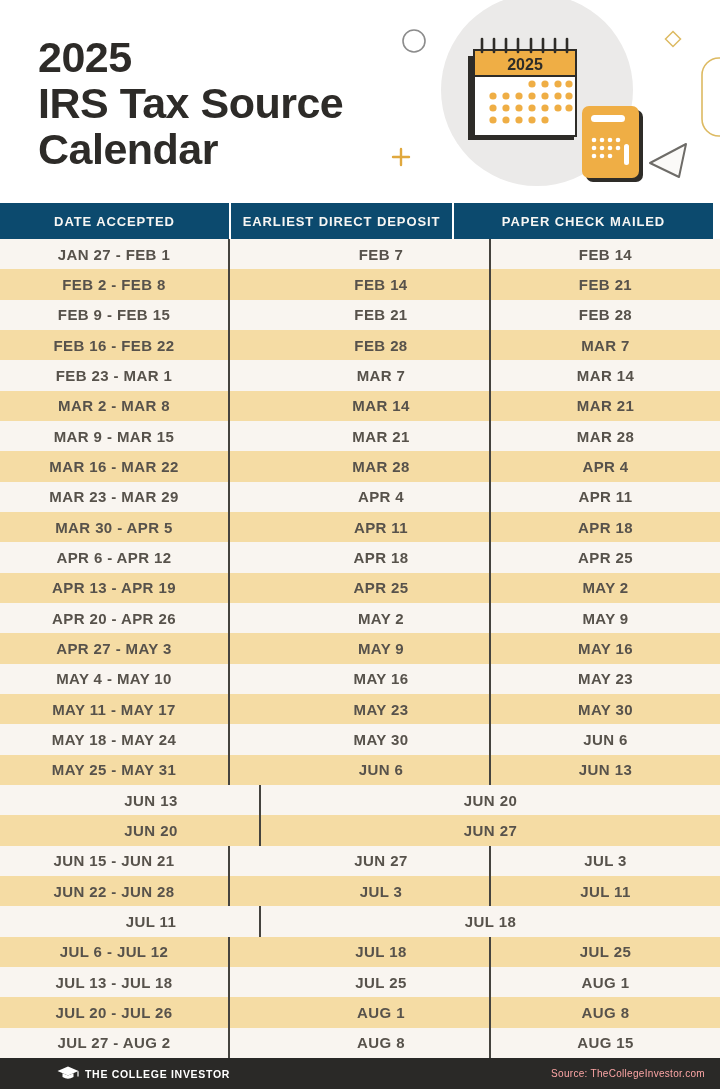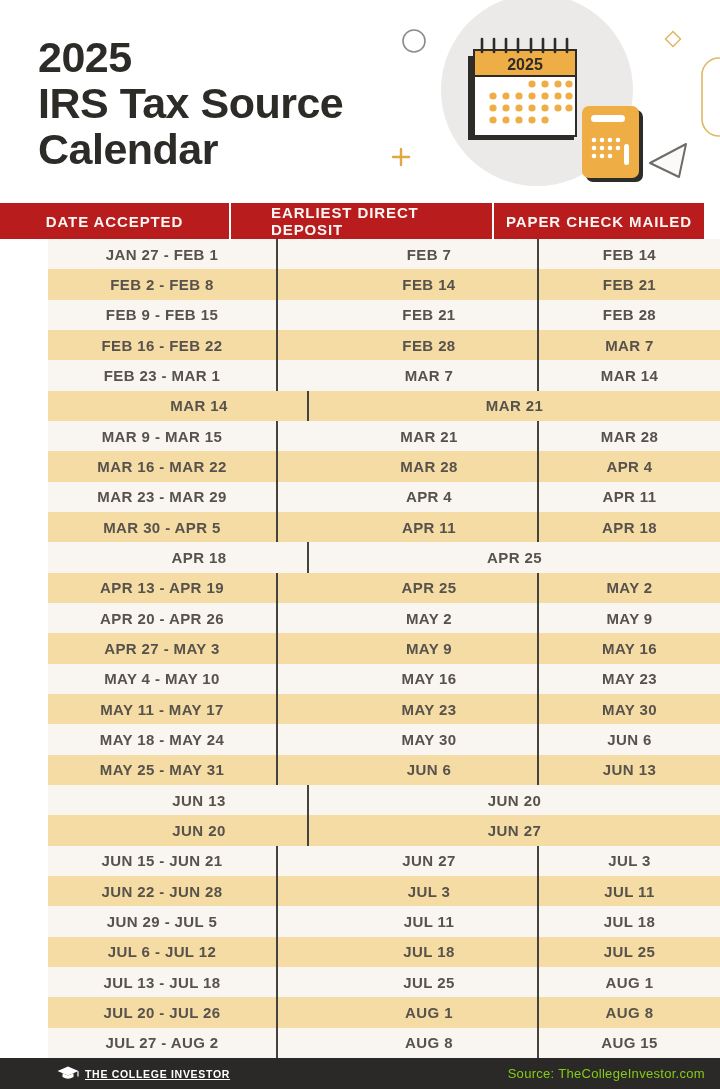--- a/index.html
+++ b/index.html
@@ -13,51 +13,51 @@
   .title{
     position:absolute;left:38px;top:34px;
     font-size:43px;line-height:46px;font-weight:700;color:#2D2B28;letter-spacing:-0.5px;
   }
   
   .thead{
     position:absolute;left:0;top:203px;width:720px;height:36px;
     display:flex;background:#ffffff;
   }
   .thead .hcell{
-    background:#b91c1c;color:#F7F6F3;
+    background:#0c4a6e;color:#F7F6F3;
     display:flex;align-items:center;justify-content:center;
-    font-size:15px;font-weight:700;letter-spacing:0.9px;
+    font-size:13px;font-weight:700;letter-spacing:0.9px;
   }
   .thead .h0{width:229px;}
-  .thead .h1{width:221px;margin-left:2px;padding-left:40px;}
-  .thead .h2{width:210px;margin-left:2px;}
+  .thead .h1{width:221px;margin-left:2px;}
+  .thead .h2{width:259px;margin-left:2px;}
   
   .tbody{
     position:absolute;left:0;top:239px;width:720px;height:819px;
     display:flex;flex-direction:column;
   }
-  .trow{flex:1;display:flex;background:#F9F5F0;margin-left:48px;}
+  .trow{flex:1;display:flex;background:#F9F5F0;}
   .trow:nth-child(even){background:#F5DCA4;}
   .tcell{
     display:flex;align-items:center;justify-content:center;
     font-size:15px;font-weight:700;color:#57524B;letter-spacing:0.4px;
     box-sizing:border-box;
   }
   .tcell.c0{width:230px;border-right:2px solid #45433E;}
   .tcell.c1{width:261px;border-right:2px solid #45433E;padding-left:43px;}
   .tcell.c2{flex:1;}
   
   .tfoot{
     position:absolute;left:0;top:1058px;width:720px;height:31px;background:#2A2927;
     display:flex;align-items:center;justify-content:space-between;
     box-sizing:border-box;padding:0 15px 0 57px;
   }
   .brand{display:flex;align-items:center;gap:6px;}
-  .brand-text{color:#FFFFFF;font-size:10.5px;font-weight:700;letter-spacing:0.7px;text-decoration:underline;}
-  .source-text{color:#84cc16;font-size:13px;letter-spacing:0.3px;}
+  .brand-text{color:#FFFFFF;font-size:10.5px;font-weight:700;letter-spacing:0.7px;}
+  .source-text{color:#fca5a5;font-size:10px;letter-spacing:0.3px;}
 </style>
 </head>
 <body>
 
 <div class="page">
 
   <div class="hero">
     <svg width="720" height="203" viewBox="0 0 720 203">
 
       <circle cx="537" cy="90" r="96" fill="#EBEAE9"></circle>
@@ -171,20 +171,21 @@
         <div class="tcell c0">FEB 16 - FEB 22</div>
         <div class="tcell c1">FEB 28</div>
         <div class="tcell c2">MAR 7</div>
       </div>
       <div class="trow">
         <div class="tcell c0">FEB 23 - MAR 1</div>
         <div class="tcell c1">MAR 7</div>
         <div class="tcell c2">MAR 14</div>
       </div>
       <div class="trow">
+        <div class="tcell c0">MAR 2 - MAR 8</div>
         <div class="tcell c1">MAR 14</div>
         <div class="tcell c2">MAR 21</div>
       </div>
       <div class="trow">
         <div class="tcell c0">MAR 9 - MAR 15</div>
         <div class="tcell c1">MAR 21</div>
         <div class="tcell c2">MAR 28</div>
       </div>
       <div class="trow">
         <div class="tcell c0">MAR 16 - MAR 22</div>
@@ -195,20 +196,21 @@
         <div class="tcell c0">MAR 23 - MAR 29</div>
         <div class="tcell c1">APR 4</div>
         <div class="tcell c2">APR 11</div>
       </div>
       <div class="trow">
         <div class="tcell c0">MAR 30 - APR 5</div>
         <div class="tcell c1">APR 11</div>
         <div class="tcell c2">APR 18</div>
       </div>
       <div class="trow">
+        <div class="tcell c0">APR 6 - APR 12</div>
         <div class="tcell c1">APR 18</div>
         <div class="tcell c2">APR 25</div>
       </div>
       <div class="trow">
         <div class="tcell c0">APR 13 - APR 19</div>
         <div class="tcell c1">APR 25</div>
         <div class="tcell c2">MAY 2</div>
       </div>
       <div class="trow">
         <div class="tcell c0">APR 20 - APR 26</div>
@@ -252,21 +254,20 @@
         <div class="tcell c0">JUN 15 - JUN 21</div>
         <div class="tcell c1">JUN 27</div>
         <div class="tcell c2">JUL 3</div>
       </div>
       <div class="trow">
         <div class="tcell c0">JUN 22 - JUN 28</div>
         <div class="tcell c1">JUL 3</div>
         <div class="tcell c2">JUL 11</div>
       </div>
       <div class="trow">
-        <div class="tcell c0">JUN 29 - JUL 5</div>
         <div class="tcell c1">JUL 11</div>
         <div class="tcell c2">JUL 18</div>
       </div>
       <div class="trow">
         <div class="tcell c0">JUL 6 - JUL 12</div>
         <div class="tcell c1">JUL 18</div>
         <div class="tcell c2">JUL 25</div>
       </div>
       <div class="trow">
         <div class="tcell c0">JUL 13 - JUL 18</div>

